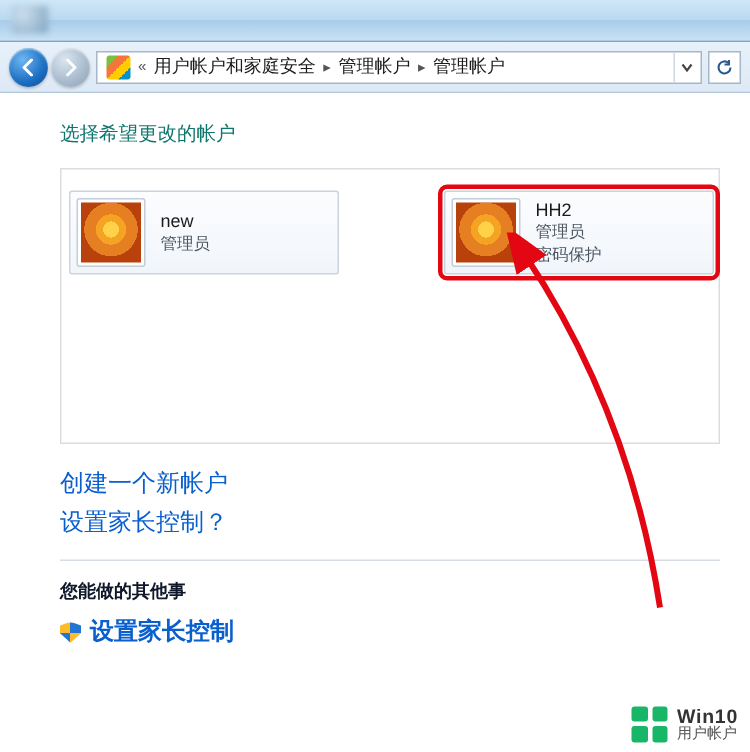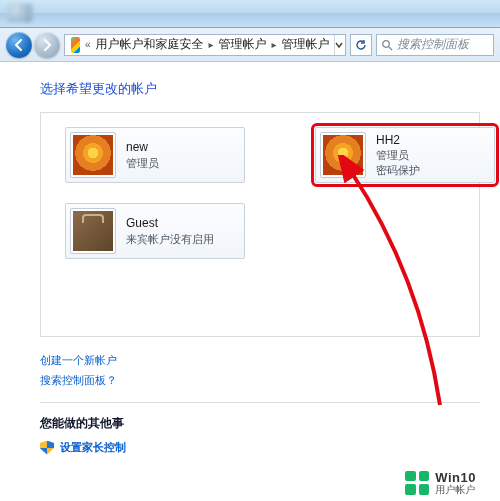--- a/index.html
+++ b/index.html
@@ -124,31 +124,31 @@
     }
     .search-box svg { width: 12px; height: 12px; flex-shrink:0; }
     .search-box span { font-style: italic; }
 
     
     .content {
       padding: 18px 20px 10px 40px;
       position: relative;
     }
     .page-heading {
-      color: #1d4ed8;
+      color: #0f766e;
       font-size: 13px;
       font-weight: normal;
       margin-bottom: 14px;
     }
 
     .accounts-box {
       border: 1px solid #d9dde2;
       background: #fff;
-      height: 225px;
-      padding: 14px 24px;
+      height: 184px;
+      padding: 14px 5px;
       position: relative;
     }
     .accounts-grid {
       display: flex;
       gap: 40px;
     }
     .accounts-col { display: flex; flex-direction: column; gap: 20px; }
 
     .account-card {
       display: flex;
@@ -190,21 +190,21 @@
       border-bottom:none;
       border-radius: 4px 4px 0 0;
     }
     .account-info { display:flex; flex-direction:column; line-height:1.35; }
     .account-name { color:#1a1a1a; font-size:12px; }
     .account-meta { color:#4b5560; font-size:11px; }
 
     .links-block { margin-top: 16px; }
     .link {
       color: #0a5fcf;
-      font-size: 11px;
+      font-size: 16px;
       display: block;
       margin-bottom: 5px;
       cursor: pointer;
     }
 
     .divider {
       height: 1px;
       background: #d7dde4;
       margin: 14px 0 12px;
     }
@@ -234,21 +234,21 @@
       pointer-events:none;
       left: 290px;
       top: 155px;
       width: 170px;
       height: 260px;
     }
 
     
     .watermark {
       position:absolute;
-      right:24px;
+      right:8px;
       bottom:6px;
       display:flex;
       align-items:center;
       gap:6px;
     }
     .wm-logo {
       width:24px; height:24px;
       display:grid;
       grid-template-columns:1fr 1fr;
       grid-template-rows:1fr 1fr;
@@ -297,77 +297,61 @@
     </div>
   </div>
 
   <div class="refresh-btn">
     <svg width="12" height="12" viewBox="0 0 12 12">
         <path d="M10 6a4 4 0 1 1-1.3-3" stroke="#2b5a8a" stroke-width="1.4" fill="none"></path>
         <path d="M9 1v3h-3" stroke="#2b5a8a" stroke-width="1.4" fill="none"></path>
       </svg>
   </div>
 
-  <div class="search-box">
-    <svg viewBox="0 0 12 12">
-        <circle cx="5" cy="5" r="3.3" stroke="#7d8b99" stroke-width="1.3" fill="none"></circle>
-        <line x1="8" y1="8" x2="11" y2="11" stroke="#7d8b99" stroke-width="1.3"></line>
-      </svg>
-    <span>搜索控制面板</span>
-  </div>
 </div>
 
 <div class="content">
 
   <div class="page-heading">选择希望更改的帐户</div>
 
   <div class="accounts-box">
     <div class="accounts-grid">
 
       <div class="accounts-col">
         <div class="account-card">
           <div class="avatar-frame">
               <div class="avatar-flower"></div>
             </div>
           <div class="account-info">
             <span class="account-name">new</span>
             <span class="account-meta">管理员</span>
           </div>
         </div>
 
-        <div class="account-card">
-          <div class="avatar-frame">
-              <div class="avatar-suitcase"></div>
-            </div>
-          <div class="account-info">
-            <span class="account-name">Guest</span>
-            <span class="account-meta">来宾帐户没有启用</span>
-          </div>
-        </div>
       </div>
 
       <div class="accounts-col">
         <div class="account-card highlighted">
           <div class="avatar-frame">
               <div class="avatar-flower"></div>
             </div>
           <div class="account-info">
             <span class="account-name">HH2</span>
             <span class="account-meta">管理员</span>
             <span class="account-meta">密码保护</span>
           </div>
         </div>
       </div>
 
     </div>
   </div>
 
   <div class="links-block">
     <span class="link">创建一个新帐户</span>
-    <span class="link">搜索控制面板？</span>
+    <span class="link">设置家长控制？</span>
   </div>
 
   <div class="divider"></div>
 
   <div class="other-heading">您能做的其他事</div>
   <div class="shield-line">
     <div class="shield-icon"></div>
     <span class="link" style="margin-bottom:0">设置家长控制</span>
   </div>
 

